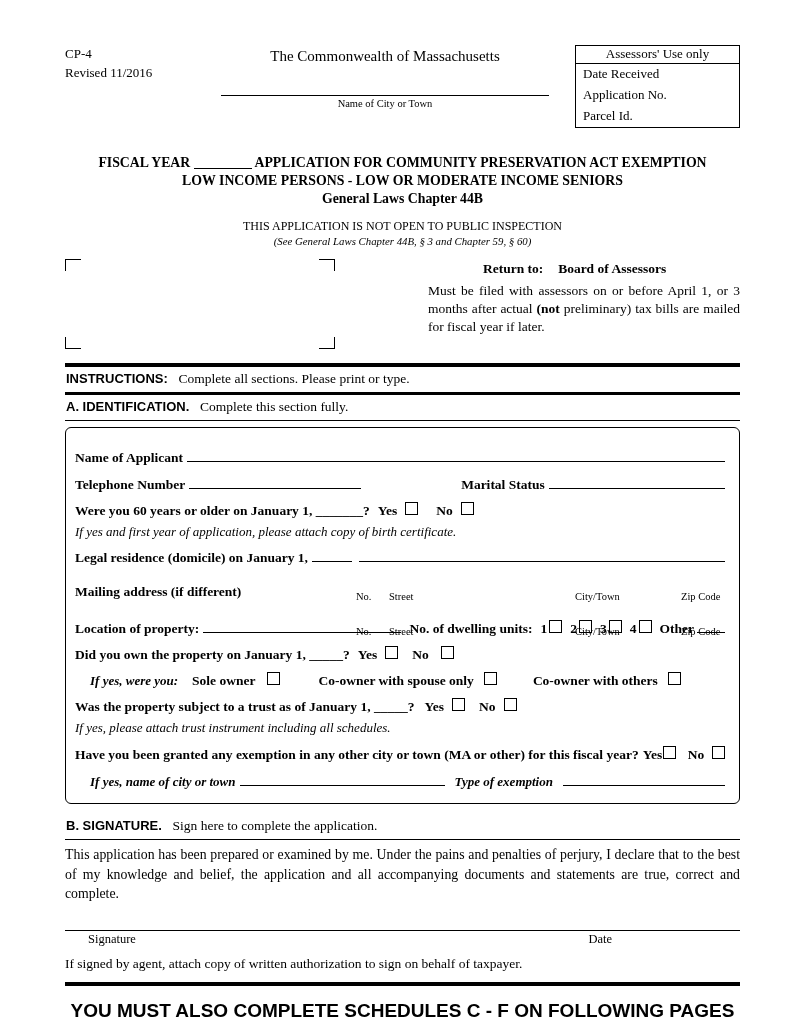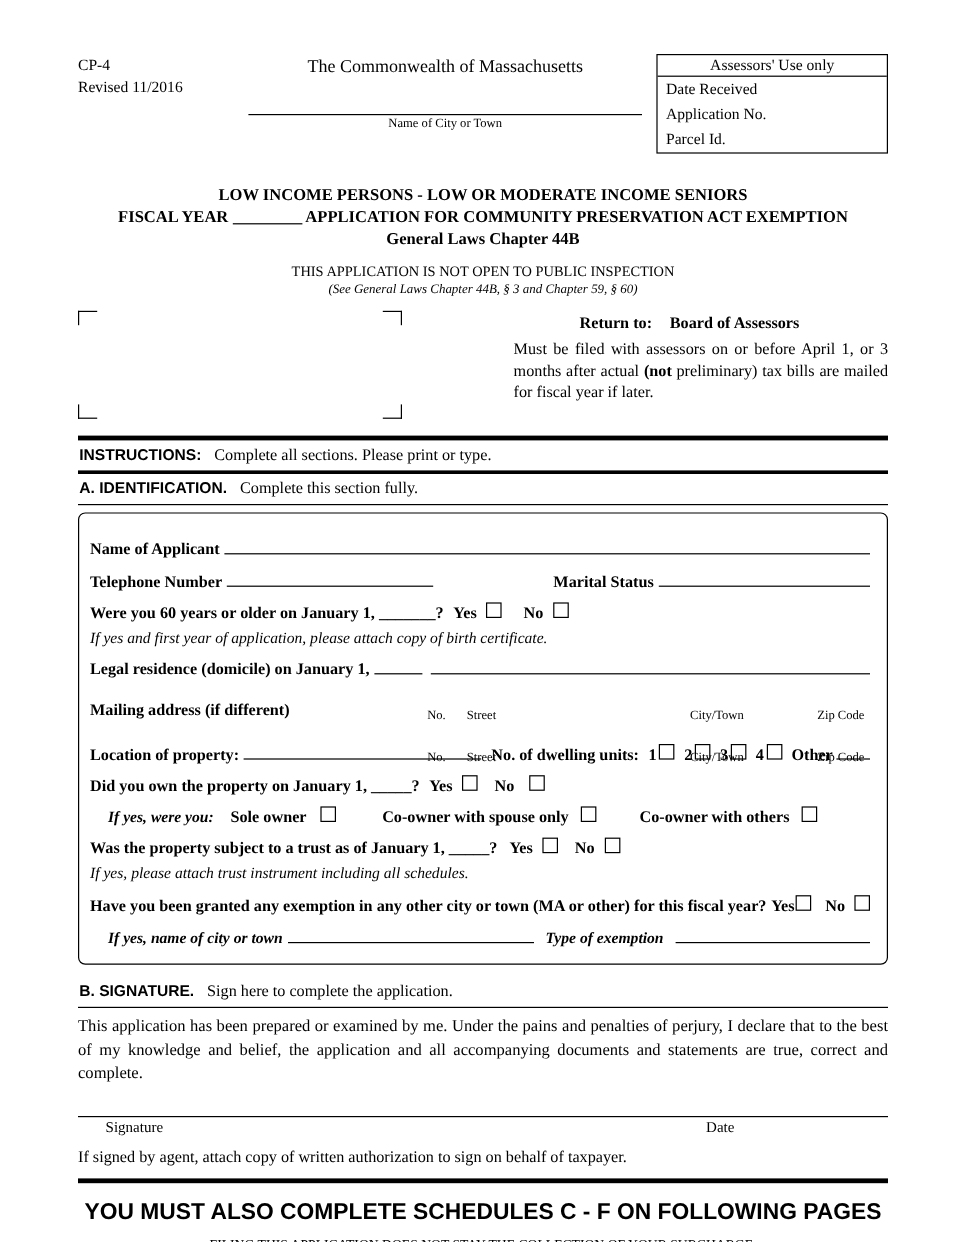--- a/index.html
+++ b/index.html
@@ -10,21 +10,21 @@
   }
   .content { position:absolute; left:65px; top:0; width:675px; }
 
   
   .header { display:flex; margin-top:45px; }
   .hdr-left { width:130px; font-size:13px; line-height:1.45; }
   .hdr-center { flex:1; text-align:center; }
   .commonwealth { font-size:15px; margin-top:3px; }
   .city-line { width:328px; margin:30px auto 0; border-bottom:1.2px solid #000; height:1px; }
   .city-caption { font-size:10.5px; margin-top:2px; }
-  .assessors-box { width:193px; border:1.2px solid #000; font-size:13px; }
+  .assessors-box { width:165px; border:1.2px solid #000; font-size:13px; }
   .ab-title { text-align:center; border-bottom:1px solid #000; padding:0 4px 1px; }
   .ab-row { padding:2px 7px 3px; }
 
   
   .title-block { text-align:center; margin-top:26px; }
   .tb-line { font-weight:bold; font-size:13.8px; line-height:1.3; }
   .notice { font-size:12px; margin-top:11px; }
   .cite { font-size:10.8px; margin-top:1px;font-style:italic; }
 
   
@@ -93,26 +93,26 @@
     </div>
     <div class="assessors-box">
       <div class="ab-title">Assessors' Use only</div>
       <div class="ab-row">Date Received</div>
       <div class="ab-row">Application No.</div>
       <div class="ab-row">Parcel Id.</div>
     </div>
   </div>
 
   <div class="title-block">
-    <div class="tb-line">LOW INCOME PERSONS - LOW OR MODERATE INCOME SENIORS</div>
     <div class="tb-line">
       <span>FISCAL YEAR</span>
       <span class="blank" style="width:58px;"></span>
       <span>APPLICATION FOR COMMUNITY PRESERVATION ACT EXEMPTION</span>
     </div>
+    <div class="tb-line">LOW INCOME PERSONS - LOW OR MODERATE INCOME SENIORS</div>
     <div class="tb-line">General Laws Chapter 44B</div>
     <div class="notice">THIS APPLICATION IS NOT OPEN TO PUBLIC INSPECTION</div>
     <div class="cite">(See General Laws Chapter 44B, § 3 and Chapter 59, § 60)</div>
   </div>
 
   <div class="return-section">
     <div class="mark tl"></div>
     <div class="mark tr"></div>
     <div class="mark bl"></div>
     <div class="mark br"></div>

